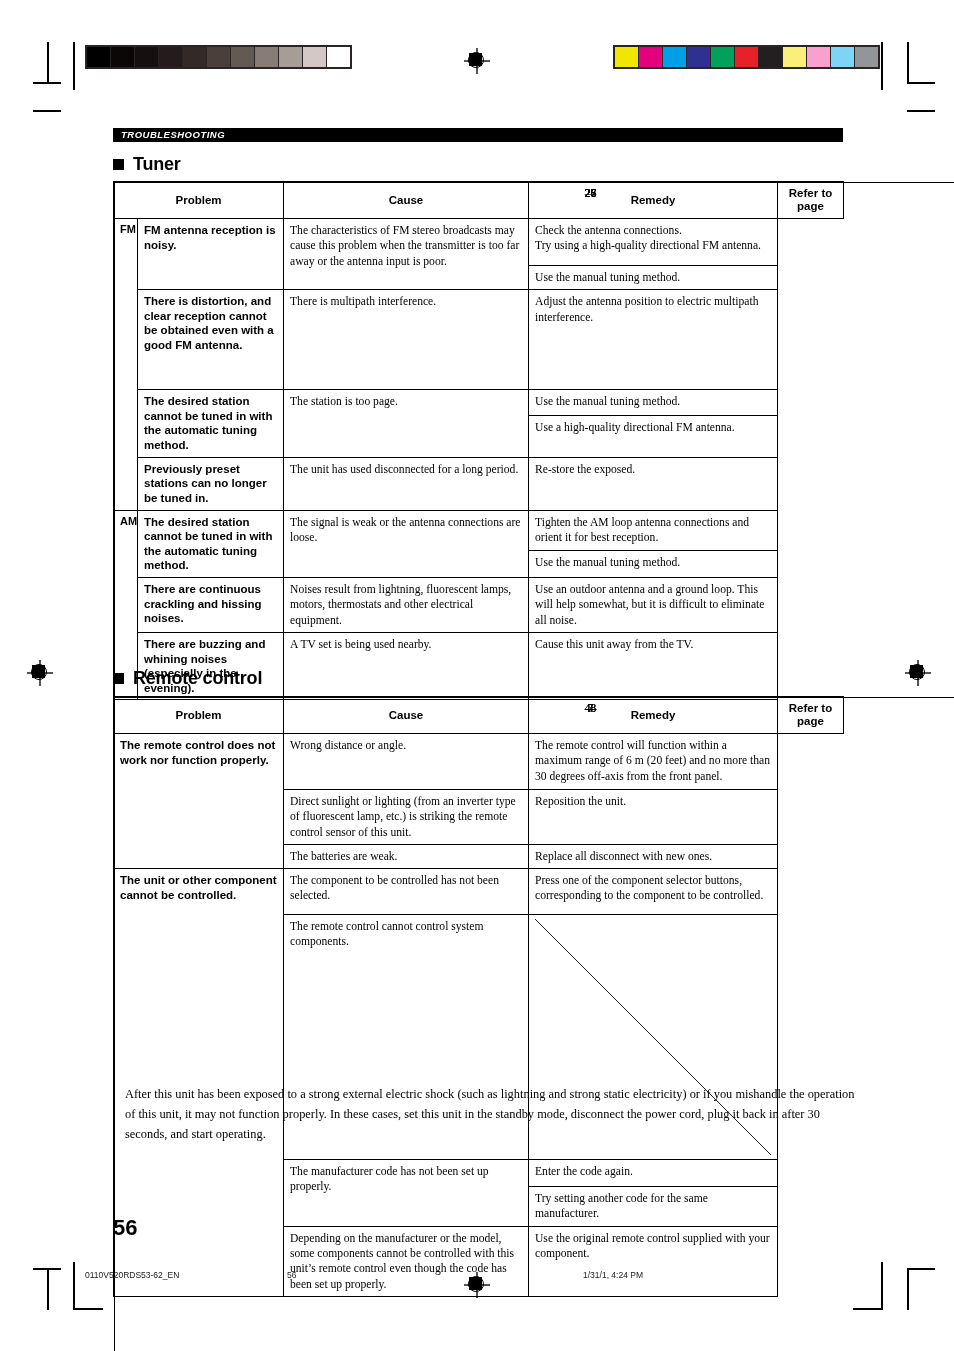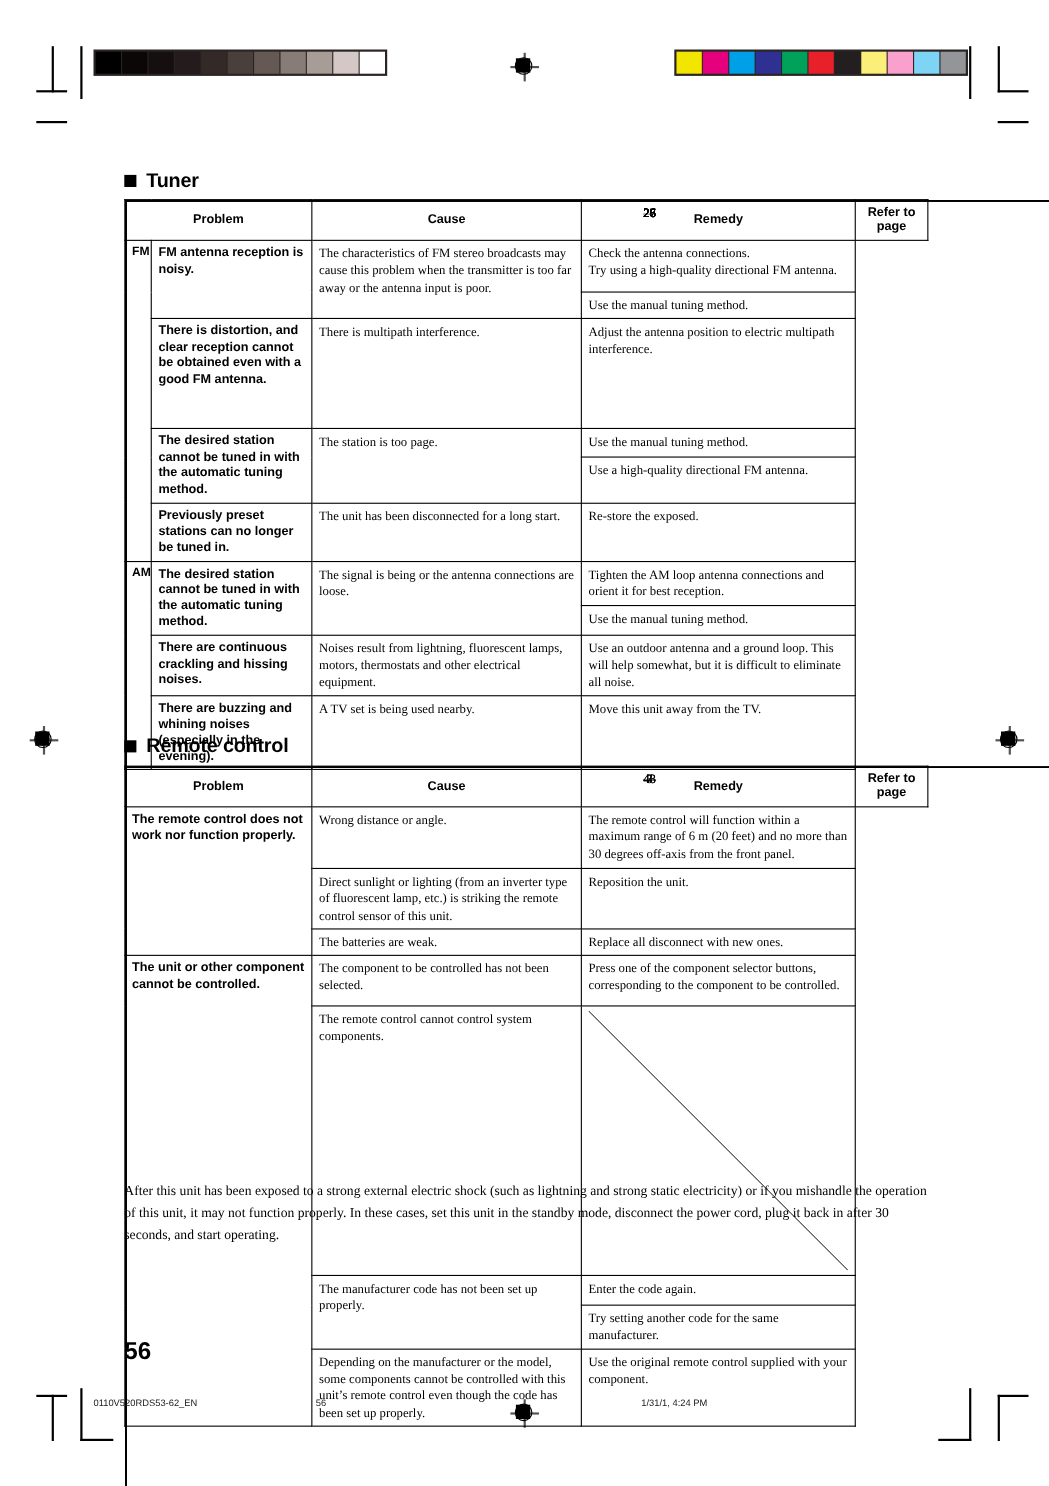--- a/index.html
+++ b/index.html
@@ -83,21 +83,21 @@
     padding-top:5px;
   }
   td.page{
     font-size:11.6px;text-align:center;vertical-align:top;
     padding-top:5px;
   }
   td.strike{position:relative;padding:0;}
   td.strike svg{display:block;width:100%;height:100%;}
 
   p.note{
-    position:absolute;margin:0;
+    position:absolute;margin:12px;
     font-size:12.4px;line-height:20px;
     text-align:left;
   }
 
   .pagenum{
     position:absolute;
     font-family:"Liberation Sans", sans-serif;
     font-size:22px;font-weight:bold;
   }
 
@@ -198,20 +198,21 @@
       <div class="v"></div>
     <div class="ring"></div>
     <div class="inner">
       <div class="q" style="left:0;top:0;"></div>
       <div class="q" style="right:0;top:0;"></div>
       <div class="q" style="left:0;bottom:0;"></div>
       <div class="q" style="right:0;bottom:0;"></div>
     </div>
   </div>
 
+  <div class="section-banner">TROUBLESHOOTING</div>
 
   <h2 class="heading" style="left:113px;top:154px;">
     <span class="bullet"></span>
     <span>Tuner</span>
   </h2>
 
   <table class="tbl" style="left:113px;top:181px;width:730px;">
     <colgroup>
       <col style="width:24px;">
       <col style="width:146px;">
@@ -253,45 +254,45 @@
           <td class="body" rowspan="2">The station is too page.</td>
           <td class="body">Use the manual tuning method.</td>
           <td class="page">27</td>
         </tr>
         <tr style="height: 39px;">
           <td class="body">Use a high-quality directional FM antenna.</td>
           <td class="page">26</td>
         </tr>
         <tr style="height: 53px;">
           <td class="problem" rowspan="1">Previously preset stations can no longer be tuned in.</td>
-          <td class="body" rowspan="1">The unit has been disconnected for a long start.</td>
+          <td class="body" rowspan="1">The unit has used disconnected for a long period.</td>
           <td class="body">Re-store the exposed.</td>
           <td class="page">28</td>
         </tr>
         <tr style="height: 32px;">
           <td class="sidelabel" rowspan="4">AM</td>
           <td class="problem" rowspan="2">The desired station cannot be tuned in with the automatic tuning method.</td>
-          <td class="body" rowspan="2">The signal is being or the antenna connections are loose.</td>
+          <td class="body" rowspan="2">The signal is weak or the antenna connections are loose.</td>
           <td class="body">Tighten the AM loop antenna connections and orient it for best reception.</td>
           <td class="page">26</td>
         </tr>
         <tr style="height: 26px;">
           <td class="body">Use the manual tuning method.</td>
           <td class="page">27</td>
         </tr>
         <tr style="height: 48px;">
           <td class="problem" rowspan="1">There are continuous crackling and hissing noises.</td>
           <td class="body" rowspan="1">Noises result from lightning, fluorescent lamps, motors, thermostats and other electrical equipment.</td>
           <td class="body">Use an outdoor antenna and a ground loop. This will help somewhat, but it is difficult to eliminate all noise.</td>
           <td class="page">26</td>
         </tr>
         <tr style="height: 58px;">
           <td class="problem" rowspan="1">There are buzzing and whining noises (especially in the evening).</td>
           <td class="body" rowspan="1">A TV set is being used nearby.</td>
-          <td class="body">Move this unit away from the TV.</td>
+          <td class="body">Cause this unit away from the TV.</td>
           <td class="page">—</td>
         </tr>
       </tbody>
   </table>
 
   <h2 class="heading" style="left:113px;top:668px;">
     <span class="bullet"></span>
     <span>Remote control</span>
   </h2>
 

